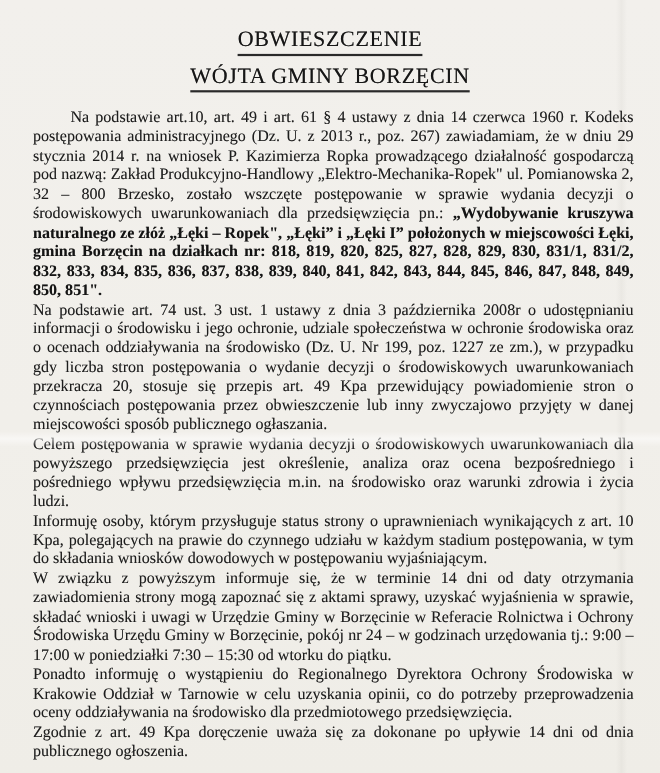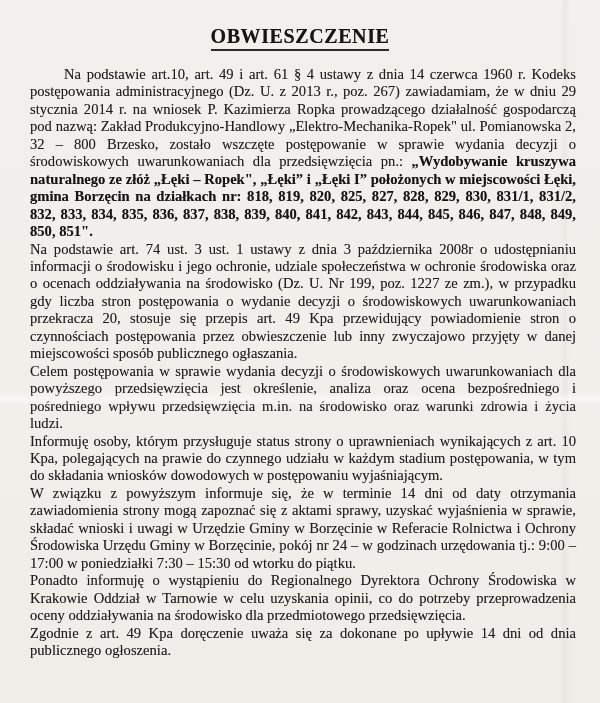--- a/index.html
+++ b/index.html
@@ -42,21 +42,21 @@
   .titles {
     padding-top: 25px;
     text-align: center;
   }
   .title-line {
     display: block;
     margin: 0 auto 7px auto;
   }
   .title-line > span {
     display: inline-block;
-    font-weight: 700;
+    font-weight: 400;
     font-size: 20px;
     line-height: 23px;
     letter-spacing: 0.6px;
     color: #161616;
     border-bottom: 2px solid #2a2a2a;
     padding-bottom: 1px;
     text-shadow: 0 0 0.6px rgba(20,20,20,0.55);
   }
   .doc-body {
     margin: 15px 24px 0 30px;
@@ -81,20 +81,21 @@
 </head>
 <body>
 
 <div class="paper" style="color: rgb(29, 29, 29);">
 
   <div class="crease-v"></div>
   <div class="crease-h"></div>
 
   <div class="titles">
     <span class="title-line"><span>OBWIESZCZENIE</span></span>
+    <span class="title-line"><span>WÓJTA GMINY BORZĘCIN</span></span>
   </div>
 
   <div class="doc-body">
 
     <p class="para-indent"><span>Na podstawie art.10, art. 49 i art. 61 § 4 ustawy z dnia 14 czerwca 1960 r. Kodeks postępowania administracyjnego (Dz. U. z 2013 r., poz. 267) zawiadamiam, że w dniu 29 stycznia 2014 r. na wniosek P. Kazimierza Ropka prowadzącego działalność gospodarczą pod nazwą: Zakład Produkcyjno-Handlowy „Elektro-Mechanika-Ropek" ul. Pomianowska 2, 32 – 800 Brzesko, zostało wszczęte postępowanie w sprawie wydania decyzji o środowiskowych uwarunkowaniach dla przedsięwzięcia pn.: </span><span class="bold-seg">„Wydobywanie kruszywa naturalnego ze złóż „Łęki – Ropek", „Łęki” i „Łęki I” położonych w miejscowości Łęki, gmina Borzęcin na działkach nr: 818, 819, 820, 825, 827, 828, 829, 830, 831/1, 831/2, 832, 833, 834, 835, 836, 837, 838, 839, 840, 841, 842, 843, 844, 845, 846, 847, 848, 849, 850, 851".</span></p>
 
     <p>Na podstawie art. 74 ust. 3 ust. 1 ustawy z dnia 3 października 2008r o udostępnianiu informacji o środowisku i jego ochronie, udziale społeczeństwa w ochronie środowiska oraz o ocenach oddziaływania na środowisko (Dz. U. Nr 199, poz. 1227 ze zm.), w przypadku gdy liczba stron postępowania o wydanie decyzji o środowiskowych uwarunkowaniach przekracza 20, stosuje się przepis art. 49 Kpa przewidujący powiadomienie stron o czynnościach postępowania przez obwieszczenie lub inny zwyczajowo przyjęty w danej miejscowości sposób publicznego ogłaszania.</p>
 
     <p>Celem postępowania w sprawie wydania decyzji o środowiskowych uwarunkowaniach dla powyższego przedsięwzięcia jest określenie, analiza oraz ocena bezpośredniego i pośredniego wpływu przedsięwzięcia m.in. na środowisko oraz warunki zdrowia i życia ludzi.</p>
 

